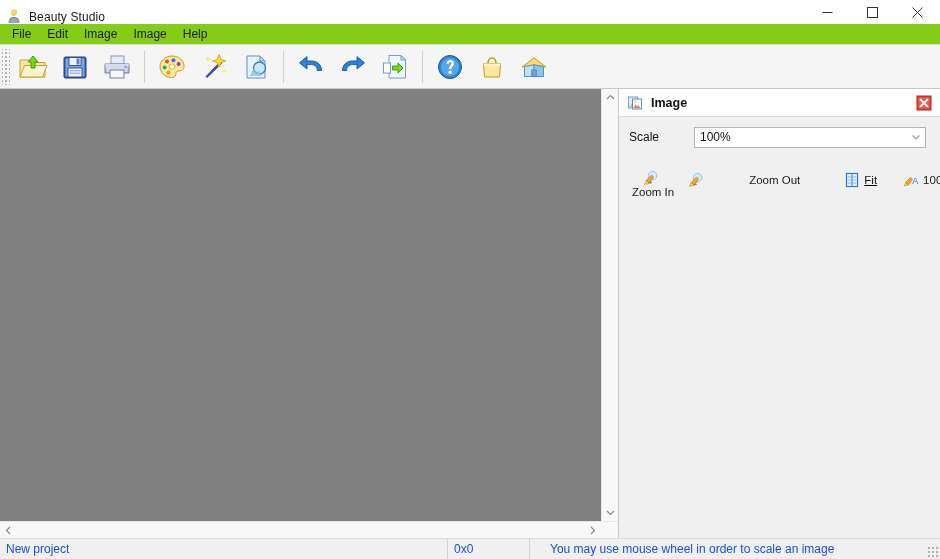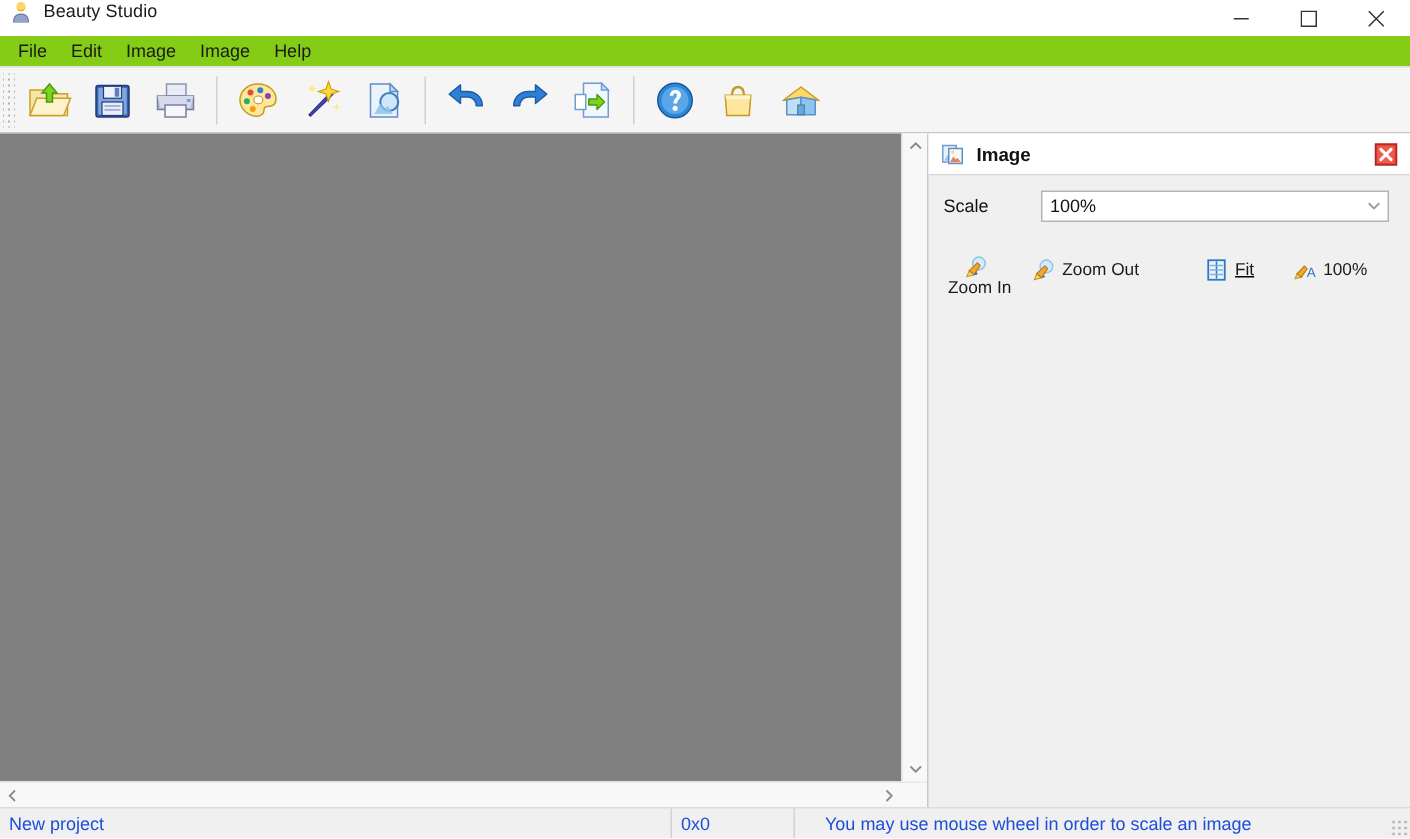--- a/index.html
+++ b/index.html
@@ -23,21 +23,21 @@
     display: flex;
     flex-direction: column;
     background: #ffffff;
   }
 
   
   .titlebar {
     height: 24px;
     flex: 0 0 24px;
     display: flex;
-    align-items: flex-start;
+    align-items: flex-end;
     background: #ffffff;
     position: relative;
   }
   .title-icon {
     width: 16px;
     height: 16px;
     margin-left: 6px;
     margin-right: 7px;
     flex: 0 0 16px;
     position: relative;
@@ -594,21 +594,21 @@
               <svg width="16" height="16" viewBox="0 0 16 16">
                 <circle cx="9.6" cy="5.6" r="4.2" fill="#d6ecfb" stroke="#8fc4ec" stroke-width="1"></circle>
                 <path d="M1.6 14.4 L3.2 10.4 L6.4 13.2 Z" fill="#ffd96b" stroke="#c99a1e" stroke-width="0.8"></path>
                 <path d="M3.2 10.4 L8.6 5.2 L10.4 7 L6.4 13.2 Z" fill="#f0a830" stroke="#c07b12" stroke-width="0.8"></path>
                 <path d="M6.6 12.4 L8.6 12.4 M7.6 11.4 L7.6 13.4" stroke="#3a7fc4" stroke-width="1.2"></path>
               </svg>
             </div>
             <div class="action-label">Zoom In</div>
           </div>
 
-          <div class="action" style="margin-right:44px;">
+          <div class="action" style="margin-right:44px;gap:41px;">
             <div class="action-icon">
               <svg width="16" height="16" viewBox="0 0 16 16">
                 <circle cx="9.6" cy="5.6" r="4.2" fill="#d6ecfb" stroke="#8fc4ec" stroke-width="1"></circle>
                 <path d="M1.6 14.4 L3.2 10.4 L6.4 13.2 Z" fill="#ffd96b" stroke="#c99a1e" stroke-width="0.8"></path>
                 <path d="M3.2 10.4 L8.6 5.2 L10.4 7 L6.4 13.2 Z" fill="#f0a830" stroke="#c07b12" stroke-width="0.8"></path>
                 <path d="M6.6 12.4 L8.6 12.4" stroke="#3a7fc4" stroke-width="1.2"></path>
               </svg>
             </div>
             <div class="action-label">Zoom Out</div>
           </div>

